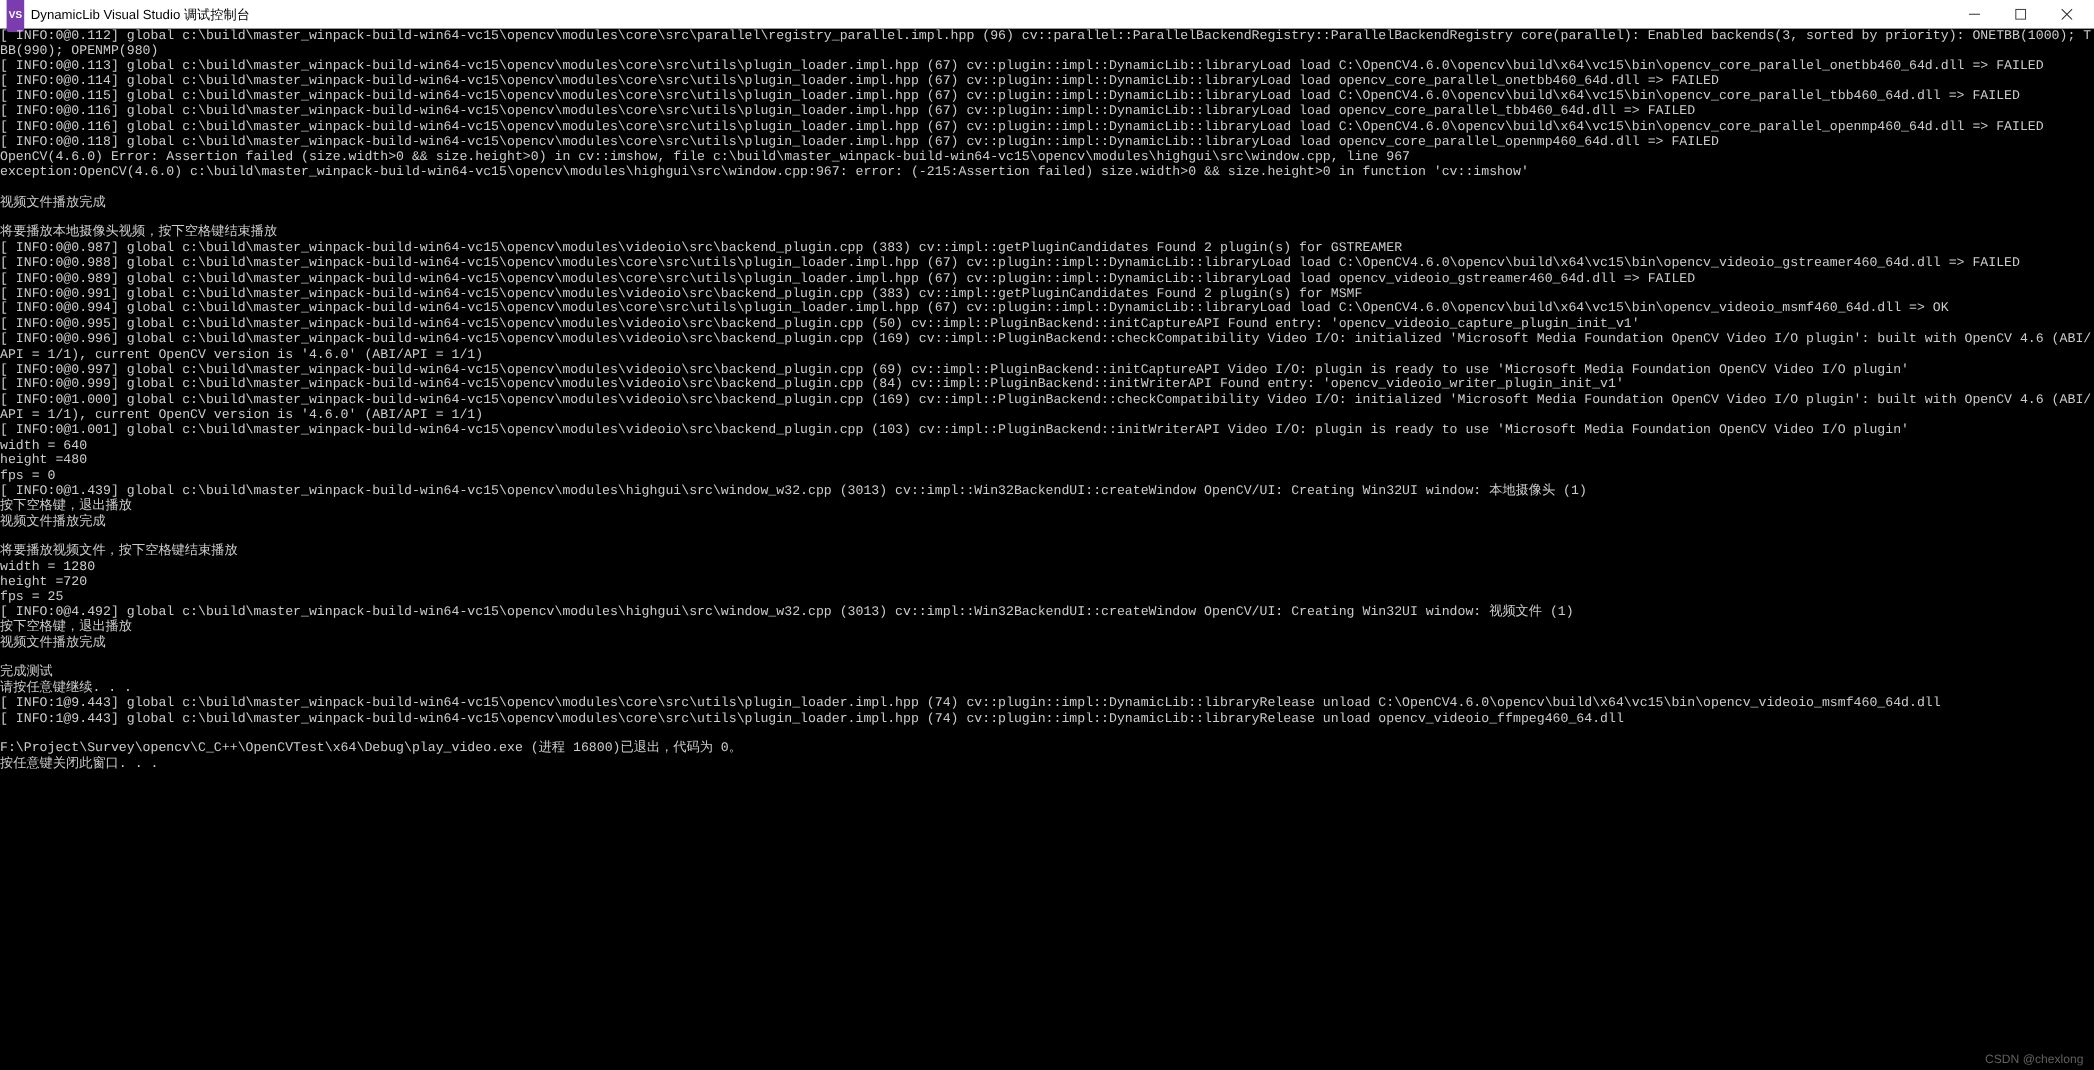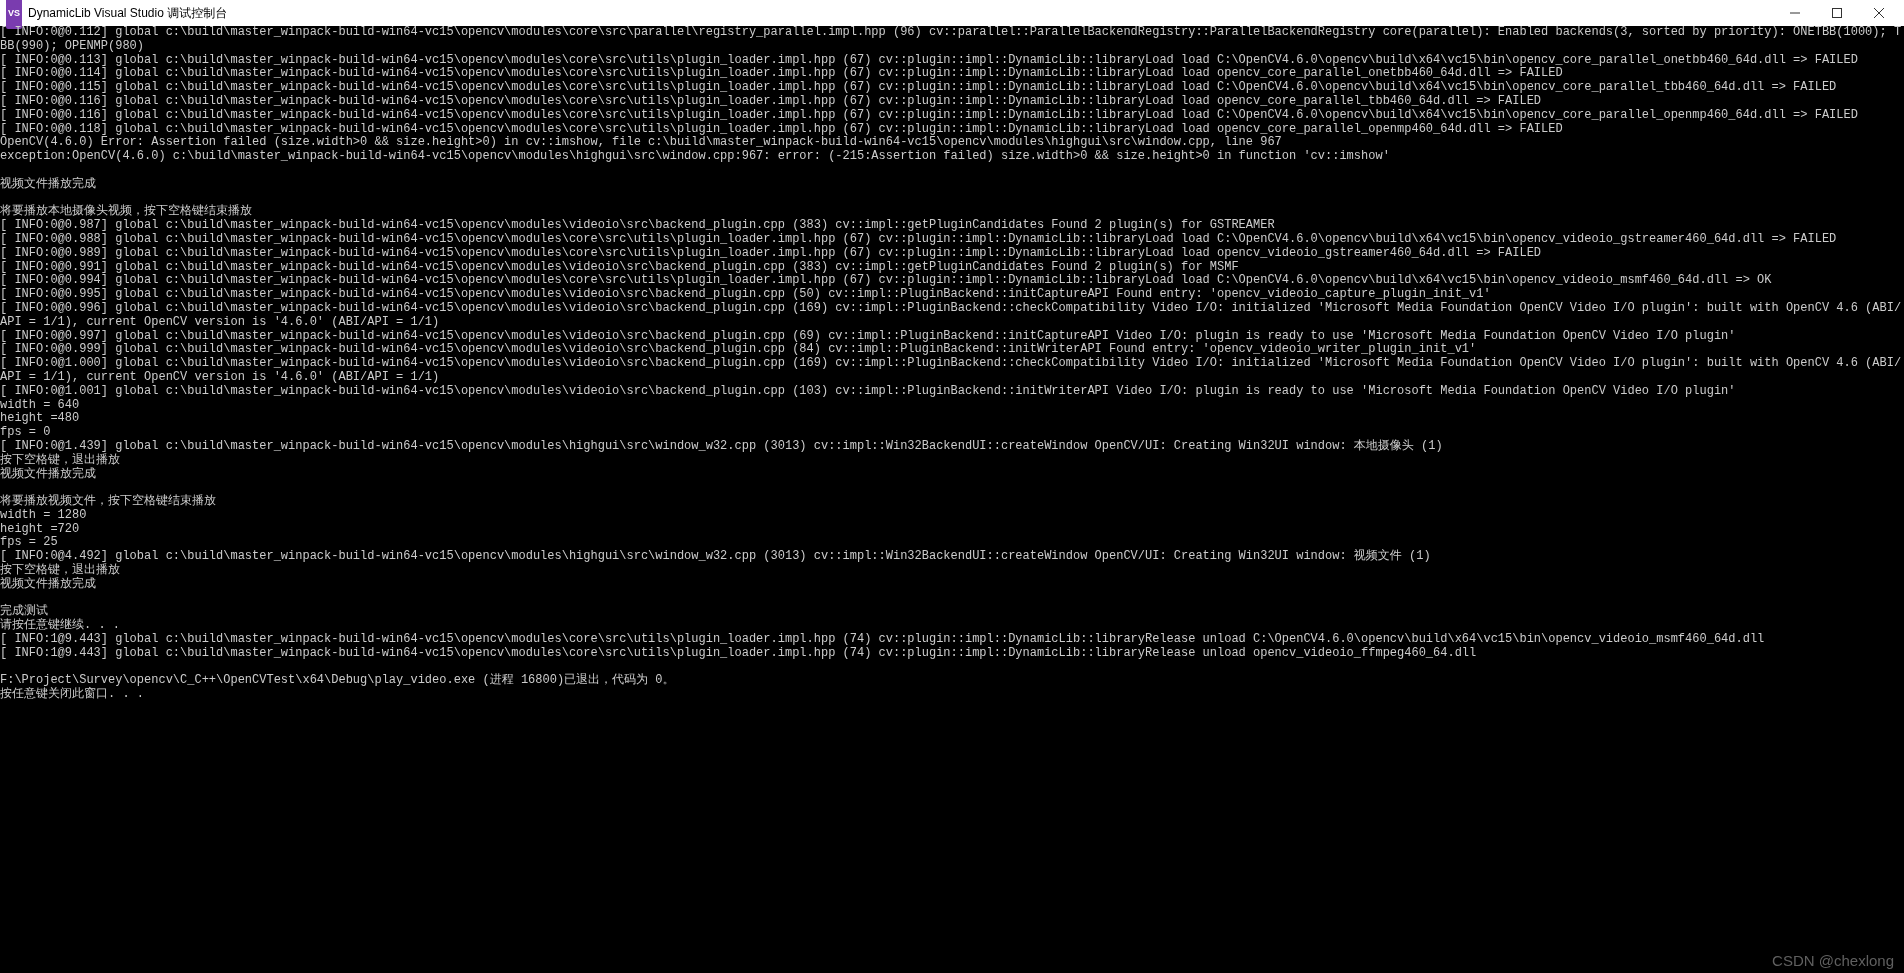--- a/index.html
+++ b/index.html
@@ -64,21 +64,21 @@
       line-height: 1.15;
       font-size: 12px;
       letter-spacing: 0;
     }
     .watermark {
       position: absolute;
       bottom: 4px;
       right: 10px;
       color: #888;
       font-family: "Segoe UI", sans-serif;
-      font-size: 15px;
+      font-size: 11px;
       opacity: 0.7;
       padding-left: 31px;
     }
   </style>
 </head>
 <body>
 
 <div class="title-bar">
   <div class="title-left">
     <span class="app-icon">VS</span>

